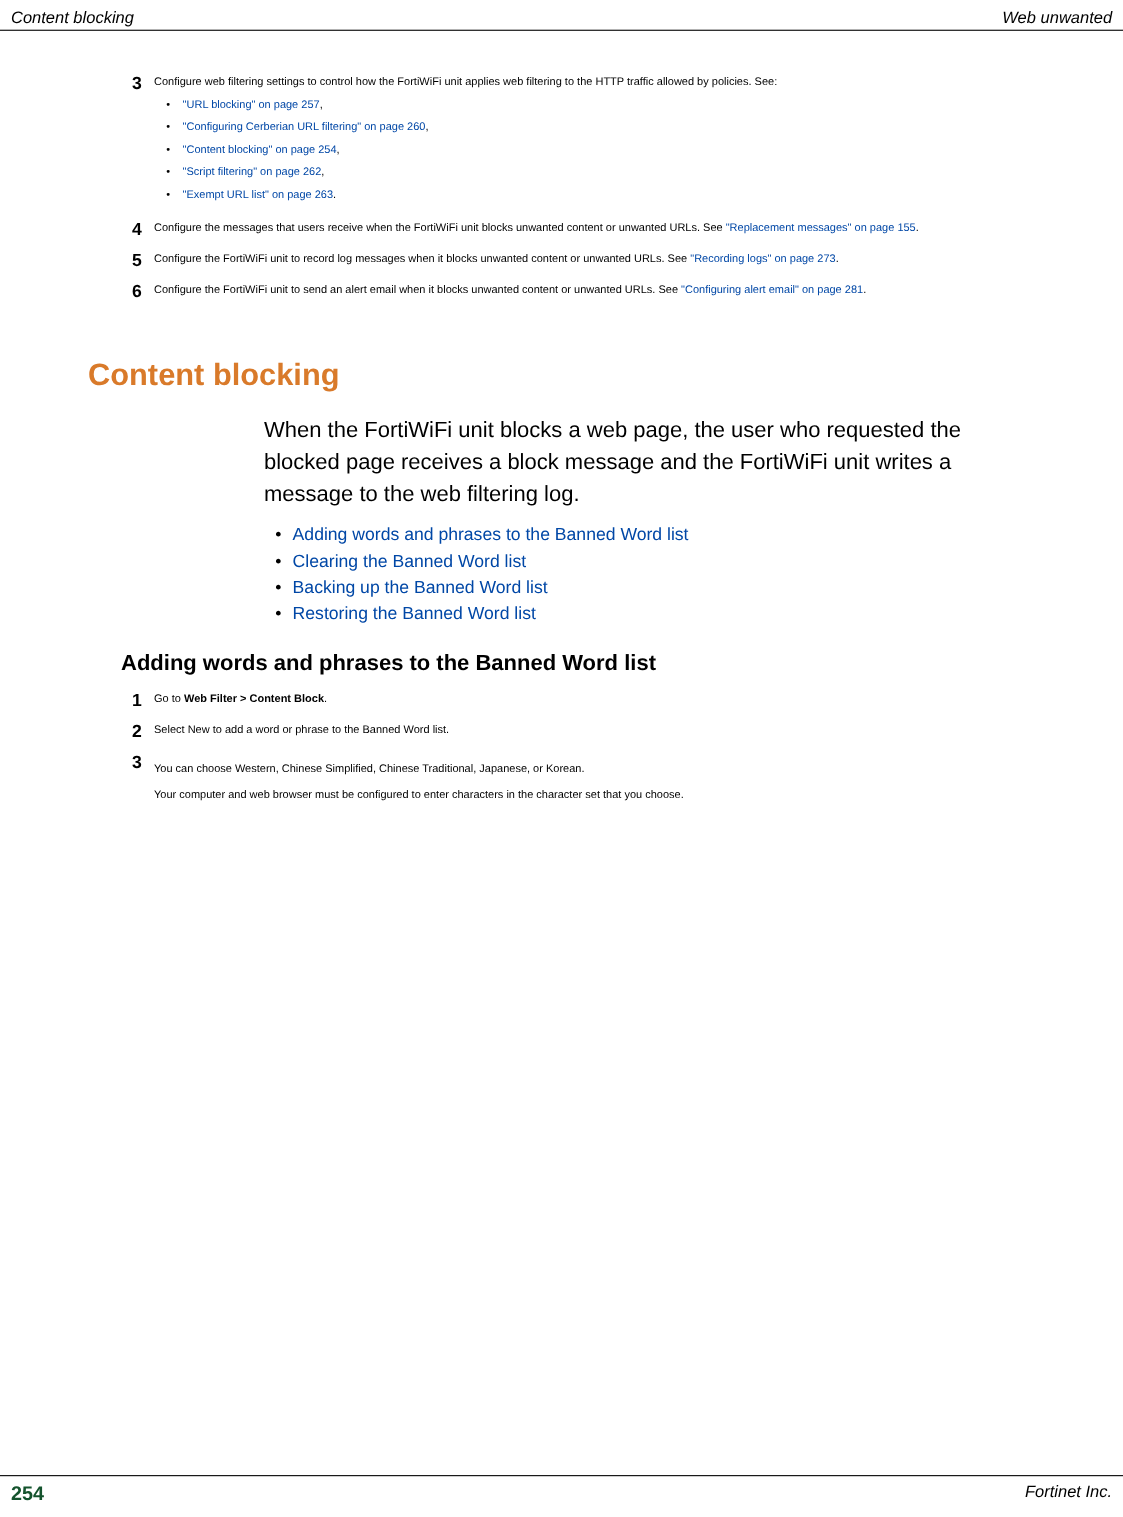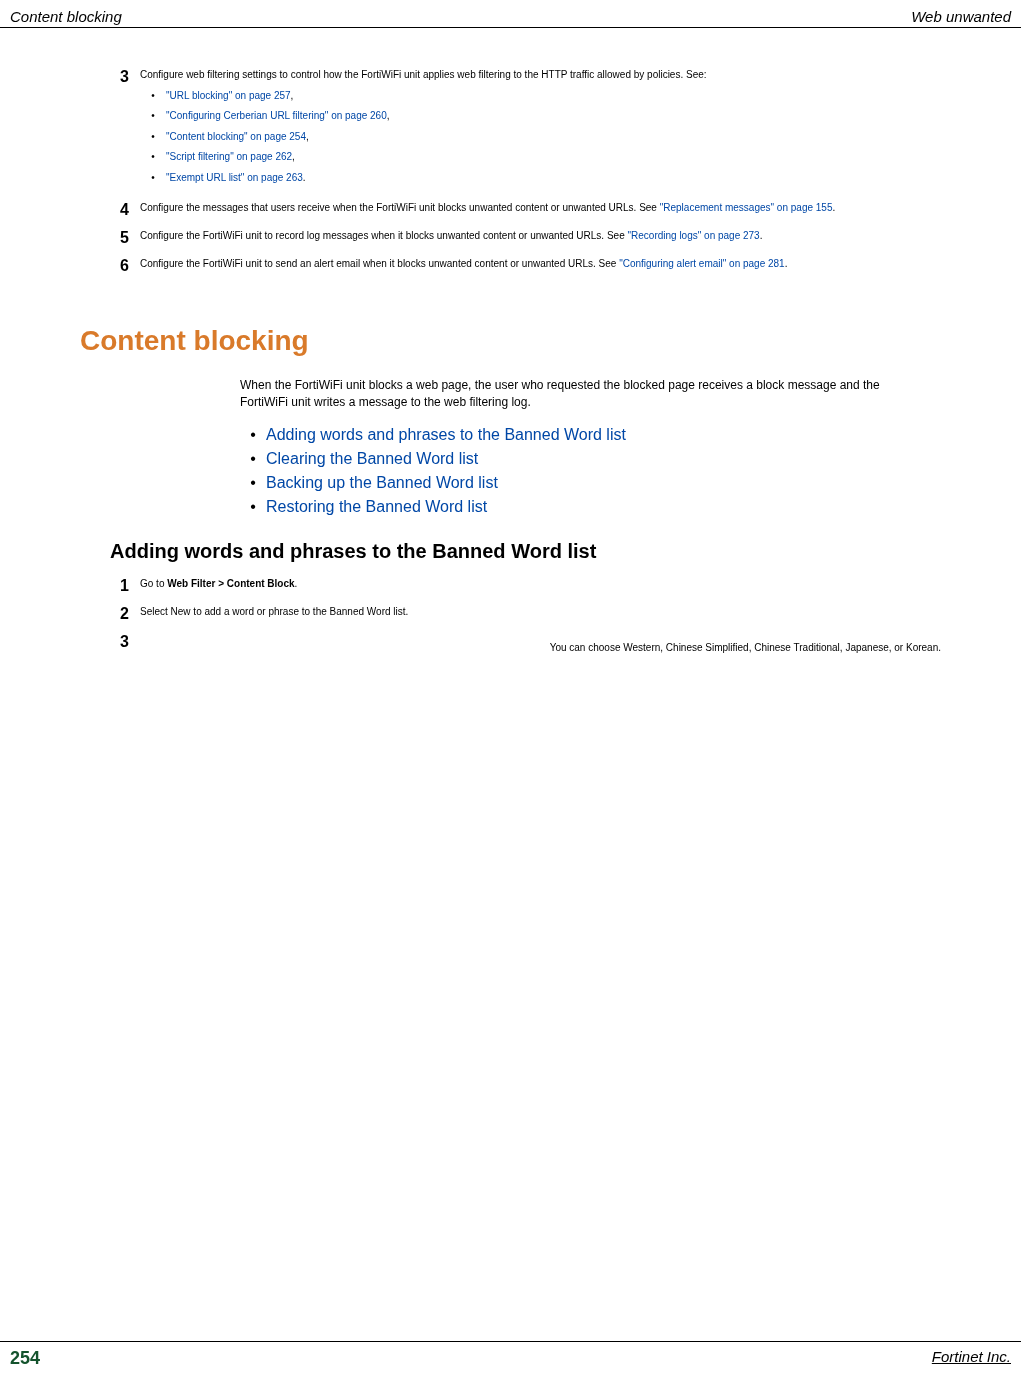--- a/index.html
+++ b/index.html
@@ -63,21 +63,21 @@
       font-weight: bold;
       margin-top: 50px;
       margin-bottom: 20px;
       font-family: Arial, Helvetica, sans-serif;
     }
     .body-indent {
       margin-left: 160px;
       margin-right: 14px;
     }
     .para {
-      font-size: 12px;
+      font-size: 20px;
       line-height: 1.45;
       margin-bottom: 14px;
     }
     .subsection-heading {
       font-size: 20px;
       font-weight: bold;
       margin-top: 24px;
       margin-bottom: 14px;
       margin-left: 30px;
     }
@@ -96,21 +96,20 @@
       font-size: 15px;
     }
     .page-num {
       color: #14532d;
       font-weight: bold;
       font-size: 18px;
       font-style: normal;
     }
     .footer-right {
       font-style: italic;
-      text-decoration: underline;
     }
     .sub-bullet-list {
       margin-top: 6px;
     }
   </style>
 </head>
 <body>
 
 <div class="header">
   <span>Content blocking</span>
@@ -204,21 +203,22 @@
   <div class="step-row" style="margin-top:10px;">
     <div class="step-num">2</div>
     <div class="step-body">
       <span>Select New to add a word or phrase to the Banned Word list.</span>
     </div>
   </div>
 
   <div class="step-row" style="margin-top:10px;">
     <div class="step-num">3</div>
     <div class="step-body">
-      <div style="margin-top:8px;text-align:right;">You can choose Western, Chinese Simplified, Chinese Traditional, Japanese, or Korean.</div>
+      <div style="margin-top:8px;">You can choose Western, Chinese Simplified, Chinese Traditional, Japanese, or Korean.</div>
+      <div style="margin-top:8px;">Your computer and web browser must be configured to enter characters in the character set that you choose.</div>
     </div>
   </div>
 
 </div>
 
 <div class="footer">
   <span class="page-num">254</span>
   <span class="footer-right">Fortinet Inc.</span>
 </div>
 

